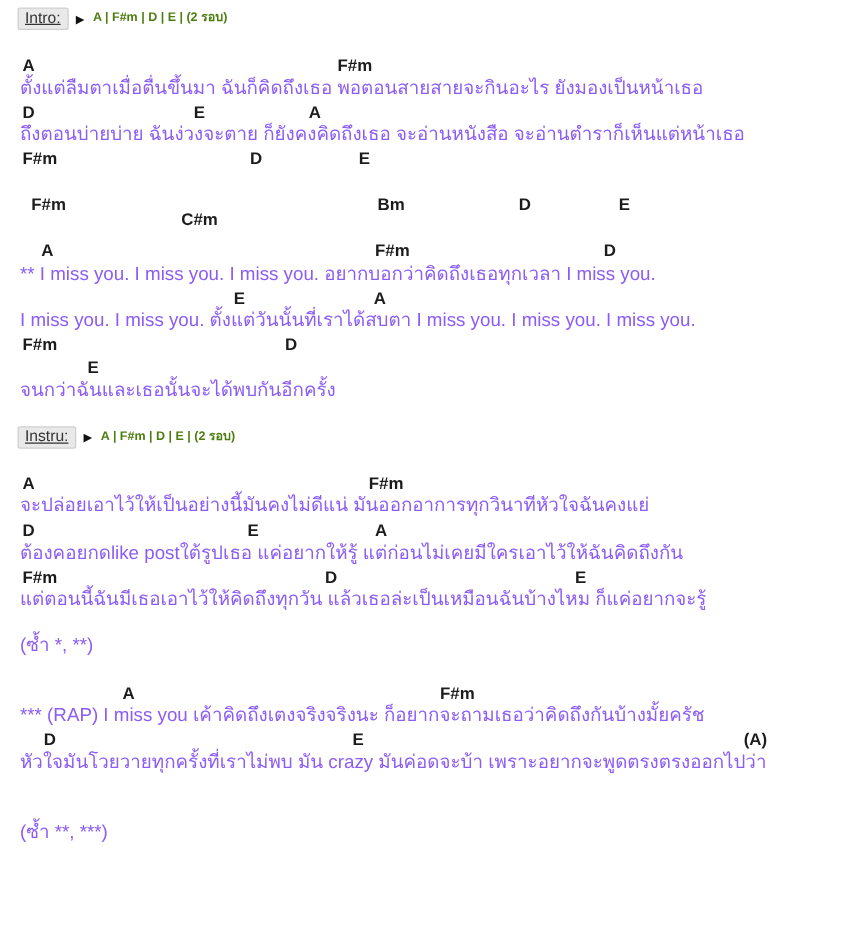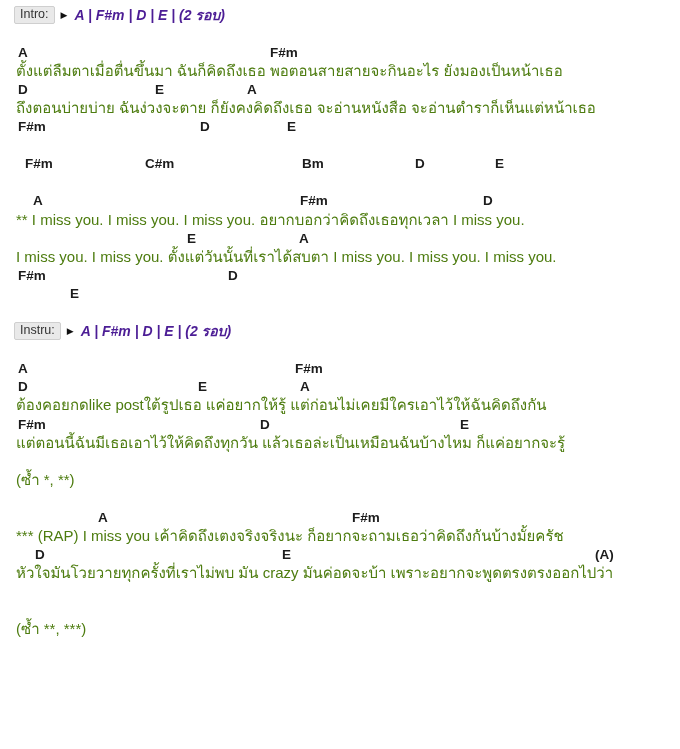--- a/index.html
+++ b/index.html
@@ -20,21 +20,21 @@
   }
   .line {
     position: relative;
     height: 18.6px;
     line-height: 18.6px;
     white-space: nowrap;
   }
   .line.lyric {
     padding-left: 16px;
     font-size: 15px;
-    color: #4d7c0f;
+    color: #8b5cf6;
   }
   .line.chords .chord {
     position: absolute;
     top: 2.5px;
     font-size: 13.5px;
     font-weight: bold;
     color: #1c1c1c;
     line-height: 14px;
   }
   .line.header {
@@ -45,32 +45,32 @@
   .section-label {
     background: #e9e9e9;
     border: 1px solid #cfcfcf;
     border-radius: 2px;
     font-size: 12.5px;
     color: #333333;
     padding: 0 5px;
     line-height: 15px;
     height: 16px;
     display: inline-block;
+    text-decoration: underline;
   }
   .play-icon {
     font-size: 9px;
     color: #111111;
     margin: 0 7px 0 6px;
     cursor: pointer;
   }
   .header-chords {
     font-weight: bold;
-    font-size: 14px;
-    color: #4c1d95;
-    font-style: italic;
+    font-size: 10px;
+    color: #4d7c0f;
   }
 </style>
 </head>
 <body>
 
 <div class="sheet" id="sheet">
     <div class="line header">
       <span class="section-label">Intro:</span>
       <span class="play-icon">▶</span>
       <span class="header-chords">A | F#m | D | E | (2 รอบ)</span>
@@ -88,21 +88,21 @@
     </div>
     <div class="line lyric">ถึงตอนบ่ายบ่าย ฉันง่วงจะตาย ก็ยังคงคิดถึงเธอ จะอ่านหนังสือ จะอ่านตำราก็เห็นแต่หน้าเธอ</div>
     <div class="line chords">
       <span class="chord" style="left: 18px;">F#m</span>
       <span class="chord" style="left: 200px;">D</span>
       <span class="chord" style="left: 287px;">E</span>
     </div>
     <div class="line blank"></div>
     <div class="line chords">
       <span class="chord" style="left: 25px;">F#m</span>
-      <span class="chord" style="left: 145px;">C#m</span>
+      <span class="chord" style="left: 145px; margin-top: 12px;">C#m</span>
       <span class="chord" style="left: 290px; margin-left: 12px;">Bm</span>
       <span class="chord" style="left: 415px;">D</span>
       <span class="chord" style="left: 495px;">E</span>
     </div>
     <div class="line blank"></div>
     <div class="line chords">
       <span class="chord" style="left: 33px;">A</span>
       <span class="chord" style="left: 300px;">F#m</span>
       <span class="chord" style="left: 483px;">D</span>
     </div>
@@ -112,31 +112,33 @@
       <span class="chord" style="left: 299px;">A</span>
     </div>
     <div class="line lyric">I miss you. I miss you. ตั้งแต่วันนั้นที่เราได้สบตา I miss you. I miss you. I miss you.</div>
     <div class="line chords">
       <span class="chord" style="left: 18px;">F#m</span>
       <span class="chord" style="left: 228px;">D</span>
     </div>
     <div class="line chords">
       <span class="chord" style="left: 70px;">E</span>
     </div>
+    <div class="line lyric">จนกว่าฉันและเธอนั้นจะได้พบกันอีกครั้ง</div>
     <div class="line blank"></div>
     <div class="line header">
       <span class="section-label">Instru:</span>
       <span class="play-icon">▶</span>
       <span class="header-chords">A | F#m | D | E | (2 รอบ)</span>
     </div>
     <div class="line blank"></div>
     <div class="line chords">
       <span class="chord" style="left: 18px;">A</span>
       <span class="chord" style="left: 295px;">F#m</span>
     </div>
+    <div class="line lyric">จะปล่อยเอาไว้ให้เป็นอย่างนี้มันคงไม่ดีแน่ มันออกอาการทุกวินาทีหัวใจฉันคงแย่</div>
     <div class="line chords">
       <span class="chord" style="left: 18px;">D</span>
       <span class="chord" style="left: 198px;">E</span>
       <span class="chord" style="left: 300px;">A</span>
     </div>
     <div class="line lyric">ต้องคอยกดlike postใต้รูปเธอ แค่อยากให้รู้ แต่ก่อนไม่เคยมีใครเอาไว้ให้ฉันคิดถึงกัน</div>
     <div class="line chords">
       <span class="chord" style="left: 18px;">F#m</span>
       <span class="chord" style="left: 260px;">D</span>
       <span class="chord" style="left: 460px;">E</span>

